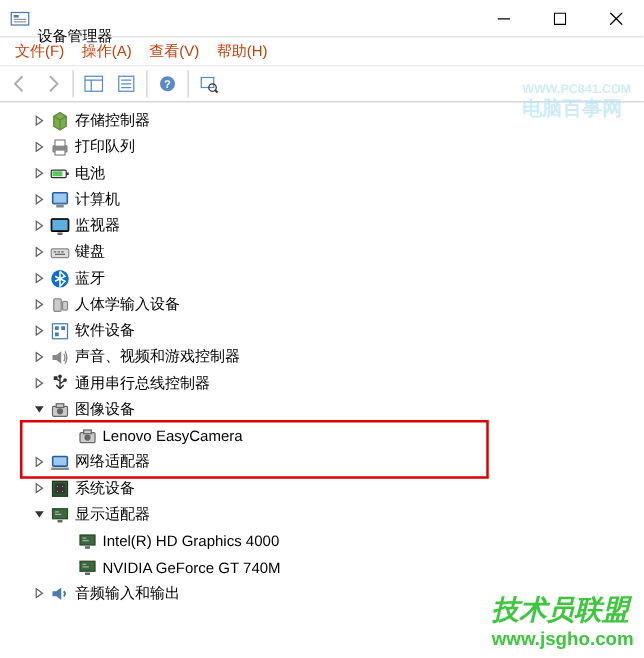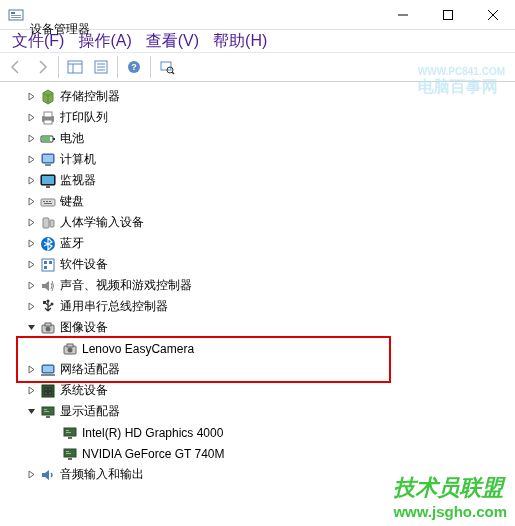--- a/index.html
+++ b/index.html
@@ -6,21 +6,21 @@
     body { font-family: "Microsoft YaHei", "Segoe UI", sans-serif; font-size: 12px; background: #fff; width: 515px; height: 526px; overflow: hidden; position: relative; }
     
     .titlebar { height: 30px; display: flex; align-items: center; padding-left: 8px; border-bottom: 1px solid #e0e0e0; }
     .titlebar-icon { width: 16px; height: 16px; margin-right: 6px; }
     .titlebar-title { flex: 1; font-size: 12px; color: #000; margin-top: 29px; }
     .titlebar-controls { display: flex; }
     .titlebar-btn { width: 45px; height: 30px; display: flex; align-items: center; justify-content: center; background: transparent; border: none; }
     .titlebar-btn svg { width: 10px; height: 10px; }
     
     .menubar { height: 22px; display: flex; align-items: center; padding-left: 6px; gap: 2px; }
-    .menu-item { padding: 2px 6px; font-size: 16px; color: #4c1d95; }
+    .menu-item { padding: 2px 6px; font-size: 12px; color: #c2410c; }
     
     .toolbar { height: 30px; display: flex; align-items: center; padding: 2px 4px; border-top: 1px solid #e8e8e8; border-bottom: 1px solid #d0d0d0; gap: 2px; }
     .tool-btn { width: 24px; height: 24px; display: flex; align-items: center; justify-content: center; border: 1px solid transparent; }
     .tool-btn.disabled { opacity: 0.4; }
     .tool-sep { width: 1px; height: 22px; background: #d0d0d0; margin: 0 2px; }
     
     .tree-container { height: calc(526px - 30px - 22px - 30px); overflow-y: auto; padding: 4px 2px; position: relative; }
     .tree-container::-webkit-scrollbar { width: 17px; }
     .tree-container::-webkit-scrollbar-track { background: #f0f0f0; }
     .tree-container::-webkit-scrollbar-thumb { background: #c0c0c0; border: 1px solid #a0a0a0; }
@@ -218,39 +218,39 @@
       <span class="item-label">键盘</span>
     </div>
     <div class="tree-item level-1">
       <span class="expand-btn">
         <svg viewBox="0 0 9 9">
           <path d="M2 1 L7 4.5 L2 8 Z" fill="none" stroke="#666" stroke-width="1"></path>
         </svg>
       </span>
       <span class="device-icon">
         <svg width="16" height="16" viewBox="0 0 16 16">
+          <circle cx="8" cy="8" r="7" fill="#0a6ed1"></circle>
+          <path d="M8 2 L8 14 L12 10 L4 6 M8 2 L12 6 L4 10" stroke="#fff" fill="none" stroke-width="1.2"></path>
+        </svg>
+      </span>
+      <span class="item-label">蓝牙</span>
+    </div>
+    <div class="tree-item level-1">
+      <span class="expand-btn">
+        <svg viewBox="0 0 9 9">
+          <path d="M2 1 L7 4.5 L2 8 Z" fill="none" stroke="#666" stroke-width="1"></path>
+        </svg>
+      </span>
+      <span class="device-icon">
+        <svg width="16" height="16" viewBox="0 0 16 16">
           <rect x="3" y="3" width="6" height="10" fill="#ccc" stroke="#888" rx="1"></rect>
           <rect x="10" y="5" width="4" height="7" fill="#ccc" stroke="#888" rx="1"></rect>
         </svg>
       </span>
       <span class="item-label">人体学输入设备</span>
-    </div>
-    <div class="tree-item level-1">
-      <span class="expand-btn">
-        <svg viewBox="0 0 9 9">
-          <path d="M2 1 L7 4.5 L2 8 Z" fill="none" stroke="#666" stroke-width="1"></path>
-        </svg>
-      </span>
-      <span class="device-icon">
-        <svg width="16" height="16" viewBox="0 0 16 16">
-          <circle cx="8" cy="8" r="7" fill="#0a6ed1"></circle>
-          <path d="M8 2 L8 14 L12 10 L4 6 M8 2 L12 6 L4 10" stroke="#fff" fill="none" stroke-width="1.2"></path>
-        </svg>
-      </span>
-      <span class="item-label">蓝牙</span>
     </div>
     <div class="tree-item level-1">
       <span class="expand-btn">
         <svg viewBox="0 0 9 9">
           <path d="M2 1 L7 4.5 L2 8 Z" fill="none" stroke="#666" stroke-width="1"></path>
         </svg>
       </span>
       <span class="device-icon">
         <svg width="16" height="16" viewBox="0 0 16 16">
           <rect x="2" y="2" width="12" height="12" fill="#fff" stroke="#4a7ab0"></rect>

